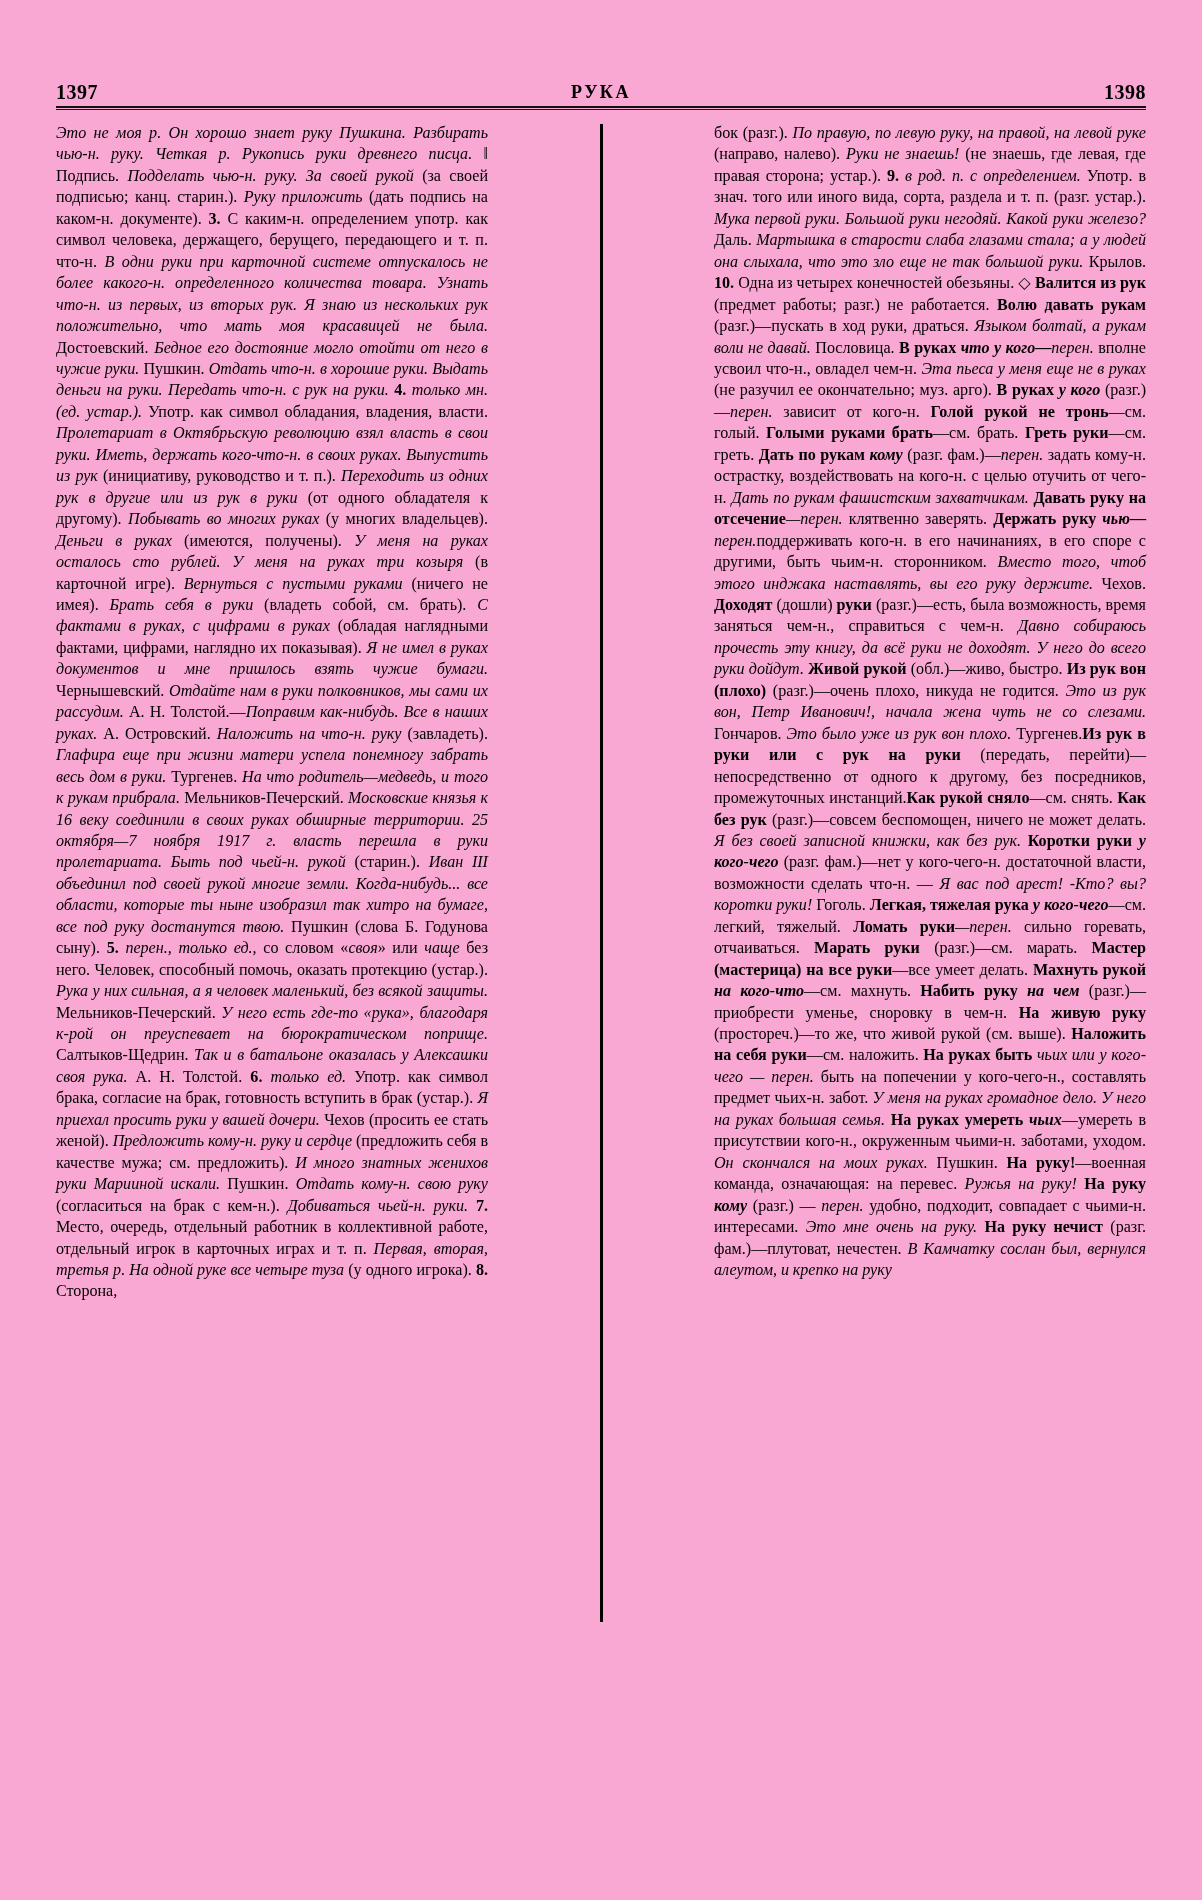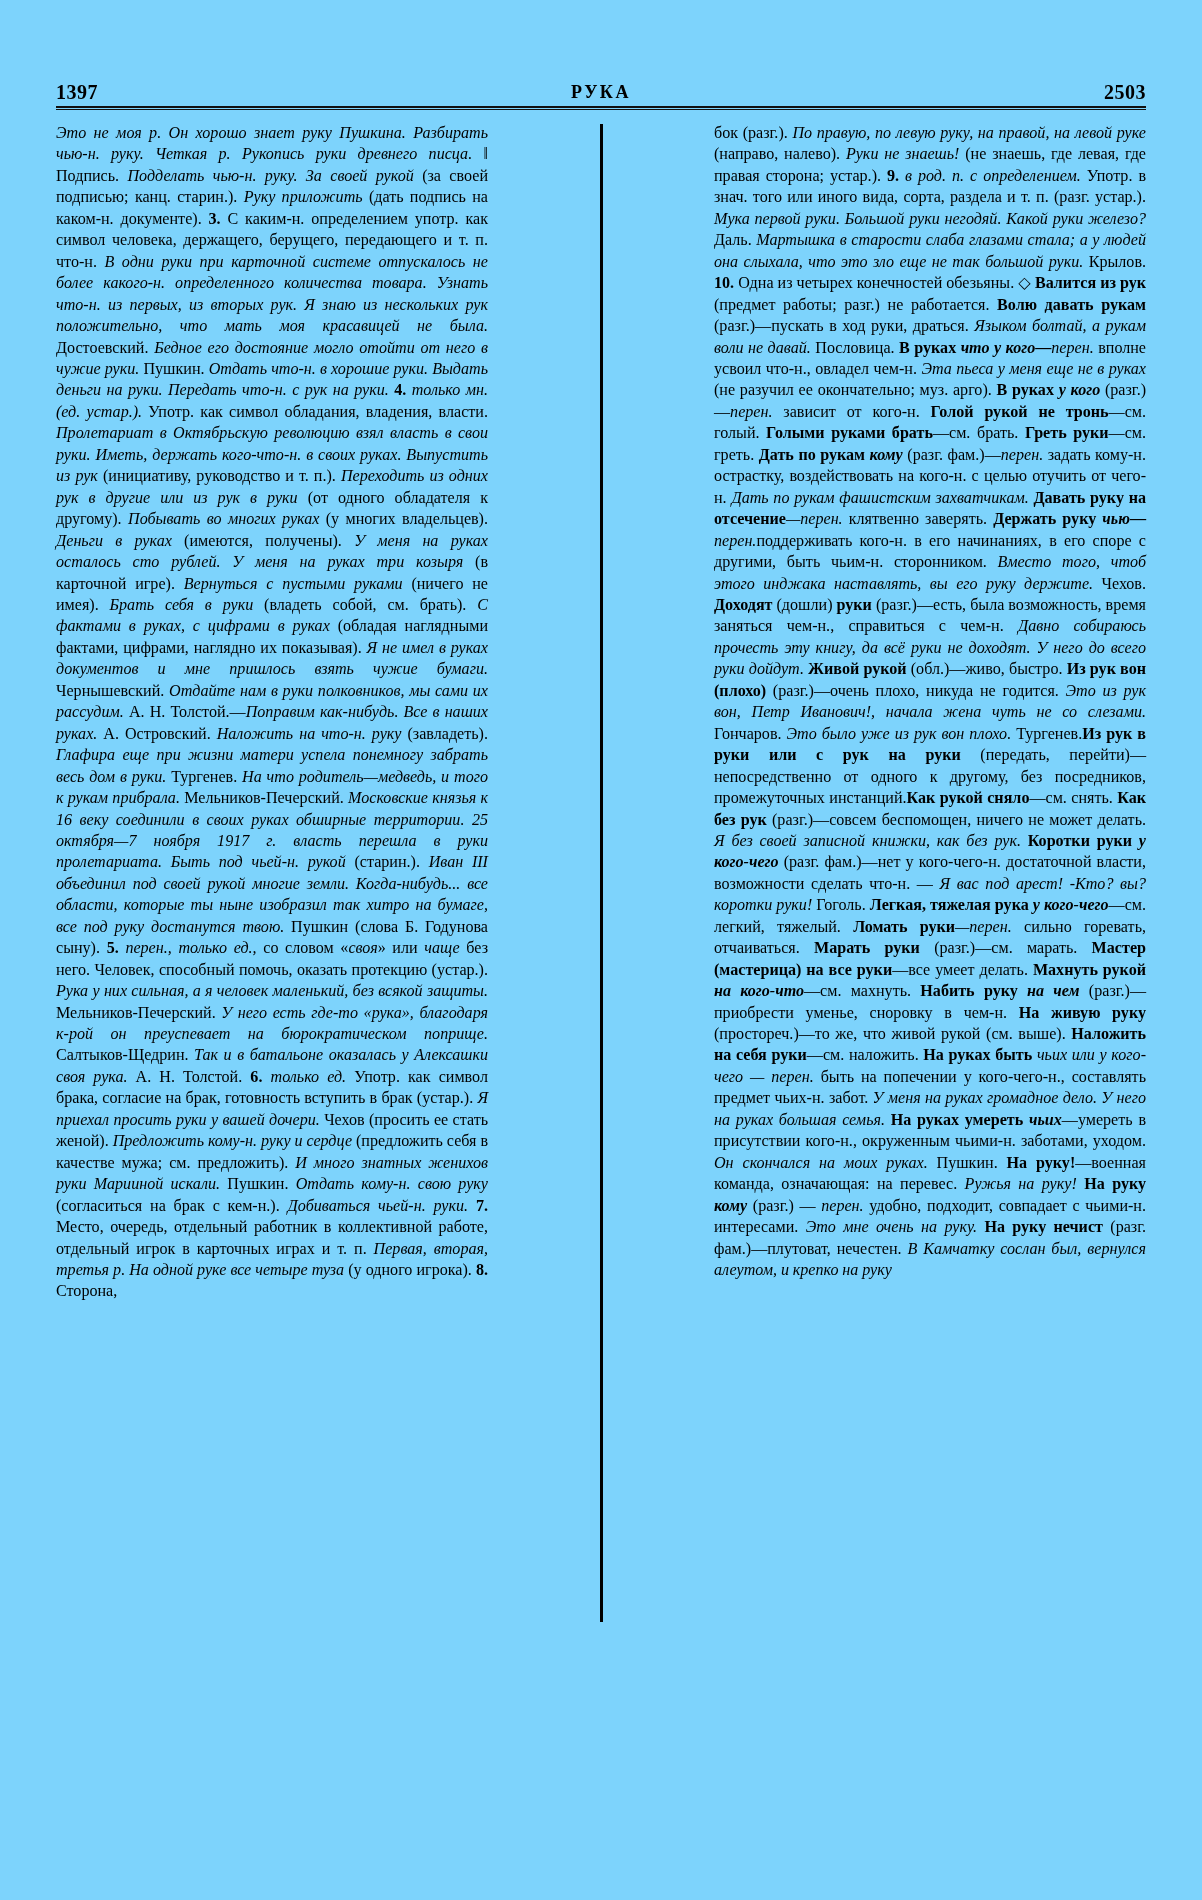--- a/index.html
+++ b/index.html
@@ -11,21 +11,21 @@
     width: 1202px;
     height: 1900px;
     font-family: "Liberation Serif", "DejaVu Serif", serif;
     color: #000000;
     overflow: hidden;
   }
   .page {
     position: relative;
     width: 1202px;
     height: 1900px;
-    background: #7dd3fc;
+    background: #f9a8d4;
     box-sizing: border-box;
   }
   
   .running-head {
     position: absolute;
     top: 68px;
     left: 56px;
     right: 56px;
     height: 34px;
     display: flex;
@@ -95,21 +95,21 @@
   }
 </style>
 </head>
 <body>
 
 <div class="page">
 
   <div class="running-head">
     <span class="folio">1397</span>
     <span class="head-word">РУКА</span>
-    <span class="folio">2503</span>
+    <span class="folio">1398</span>
   </div>
 
   <div class="rule-double">
     <div class="r1"></div>
     <div class="r2"></div>
   </div>
 
   <div class="columns">
     <div class="col">
       <p><span style="font-style: italic;">Это не моя р. Он хорошо знает руку Пушкина. Разбирать чью-н. руку. Четкая р. Рукопись руки древнего писца. </span><span>‖ </span><span>Подпись. </span><span style="font-style: italic;">Подделать чью-н. руку. За своей рукой </span><span>(за своей подписью; канц. старин.). </span><span style="font-style: italic;">Руку приложить </span><span>(дать подпись на каком-н. документе). </span><span style="font-weight: bold;">3. </span><span>С каким-н. определением употр. как символ человека, держащего, берущего, передающего и т. п. что-н. </span><span style="font-style: italic;">В одни руки при карточной системе отпускалось не более какого-н. определенного количества товара. Узнать что-н. из первых, из вторых рук. Я знаю из нескольких рук положительно, что мать моя красавицей не была. </span><span>Достоевский. </span><span style="font-style: italic;">Бедное его достояние могло отойти от него в чужие руки. </span><span>Пушкин. </span><span style="font-style: italic;">Отдать что-н. в хорошие руки. Выдать деньги на руки. Передать что-н. с рук на руки. </span><span style="font-weight: bold;">4. </span><span style="font-style: italic;">только мн. (ед. устар.). </span><span>Употр. как символ обладания, владения, власти. </span><span style="font-style: italic;">Пролетариат в Октябрьскую революцию взял власть в свои руки. Иметь, держать кого-что-н. в своих руках. Выпустить из рук </span><span>(инициативу, руководство и т. п.). </span><span style="font-style: italic;">Переходить из одних рук в другие или из рук в руки </span><span>(от одного обладателя к другому). </span><span style="font-style: italic;">Побывать во многих руках </span><span>(у многих владельцев). </span><span style="font-style: italic;">Деньги в руках </span><span>(имеются, получены). </span><span style="font-style: italic;">У меня на руках осталось сто рублей. У меня на руках три козыря </span><span>(в карточной игре). </span><span style="font-style: italic;">Вернуться с пустыми руками </span><span>(ничего не имея). </span><span style="font-style: italic;">Брать себя в руки </span><span>(владеть собой, см. брать). </span><span style="font-style: italic;">С фактами в руках, с цифрами в руках </span><span>(обладая наглядными фактами, цифрами, наглядно их показывая). </span><span style="font-style: italic;">Я не имел в руках документов и мне пришлось взять чужие бумаги. </span><span>Чернышевский. </span><span style="font-style: italic;">Отдайте нам в руки полковников, мы сами их рассудим. </span><span>А. Н. Толстой.—</span><span style="font-style: italic;">Поправим как-нибудь. Все в наших руках. </span><span>А. Островский. </span><span style="font-style: italic;">Наложить на что-н. руку </span><span>(завладеть). </span><span style="font-style: italic;">Глафира еще при жизни матери успела понемногу забрать весь дом в руки. </span><span>Тургенев. </span><span style="font-style: italic;">На что родитель—медведь, и того к рукам прибрала. </span><span>Мельников-Печерский. </span><span style="font-style: italic;">Московские князья к 16 веку соединили в своих руках обширные территории. 25 октября—7 ноября 1917 г. власть перешла в руки пролетариата. Быть под чьей-н. рукой </span><span>(старин.). </span><span style="font-style: italic;">Иван III объединил под своей рукой многие земли. Когда-нибудь... все области, которые ты ныне изобразил так хитро на бумаге, все под руку достанутся твою. </span><span>Пушкин (слова Б. Годунова сыну). </span><span style="font-weight: bold;">5. </span><span style="font-style: italic;">перен., только ед., </span><span>со словом «</span><span style="font-style: italic;">своя</span><span>» или </span><span style="font-style: italic;">чаще </span><span>без него. Человек, способный помочь, оказать протекцию (устар.). </span><span style="font-style: italic;">Рука у них сильная, а я человек маленький, без всякой защиты. </span><span>Мельников-Печерский. </span><span style="font-style: italic;">У него есть где-то «рука», благодаря к-рой он преуспевает на бюрократическом поприще. </span><span>Салтыков-Щедрин. </span><span style="font-style: italic;">Так и в батальоне оказалась у Алексашки своя рука. </span><span>А. Н. Толстой. </span><span style="font-weight: bold;">6. </span><span style="font-style: italic;">только ед. </span><span>Употр. как символ брака, согласие на брак, готовность вступить в брак (устар.). </span><span style="font-style: italic;">Я приехал просить руки у вашей дочери. </span><span>Чехов (просить ее стать женой). </span><span style="font-style: italic;">Предложить кому-н. руку и сердце </span><span>(предложить себя в качестве мужа; см. предложить). </span><span style="font-style: italic;">И много знатных женихов руки Марииной искали. </span><span>Пушкин. </span><span style="font-style: italic;">Отдать кому-н. свою руку </span><span>(согласиться на брак с кем-н.). </span><span style="font-style: italic;">Добиваться чьей-н. руки. </span><span style="font-weight: bold;">7. </span><span>Место, очередь, отдельный работник в коллективной работе, отдельный игрок в карточных играх и т. п. </span><span style="font-style: italic;">Первая, вторая, третья р. На одной руке все четыре туза </span><span>(у одного игрока). </span><span style="font-weight: bold;">8. </span><span>Сторона,</span></p>

